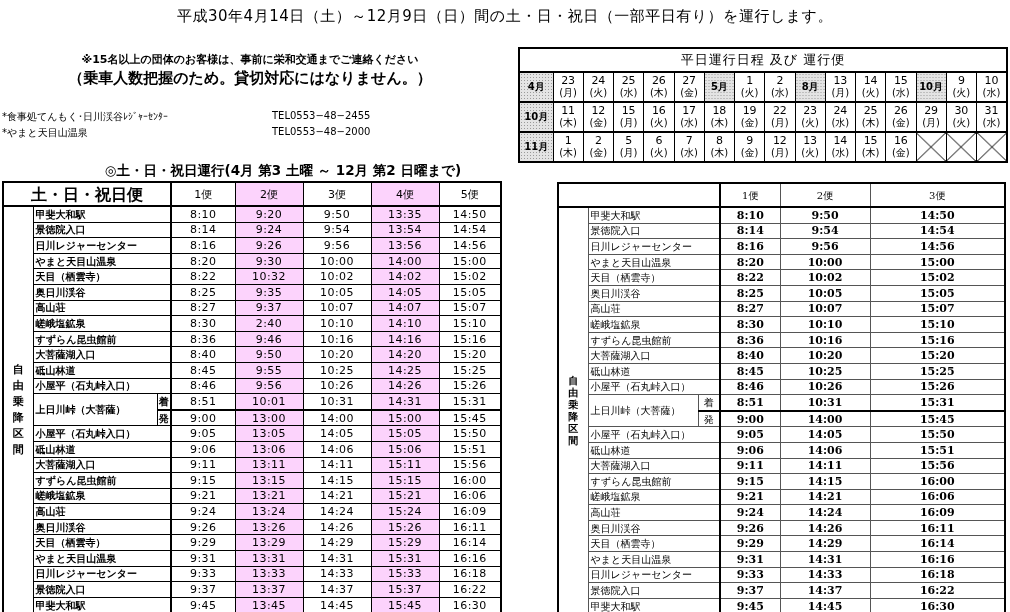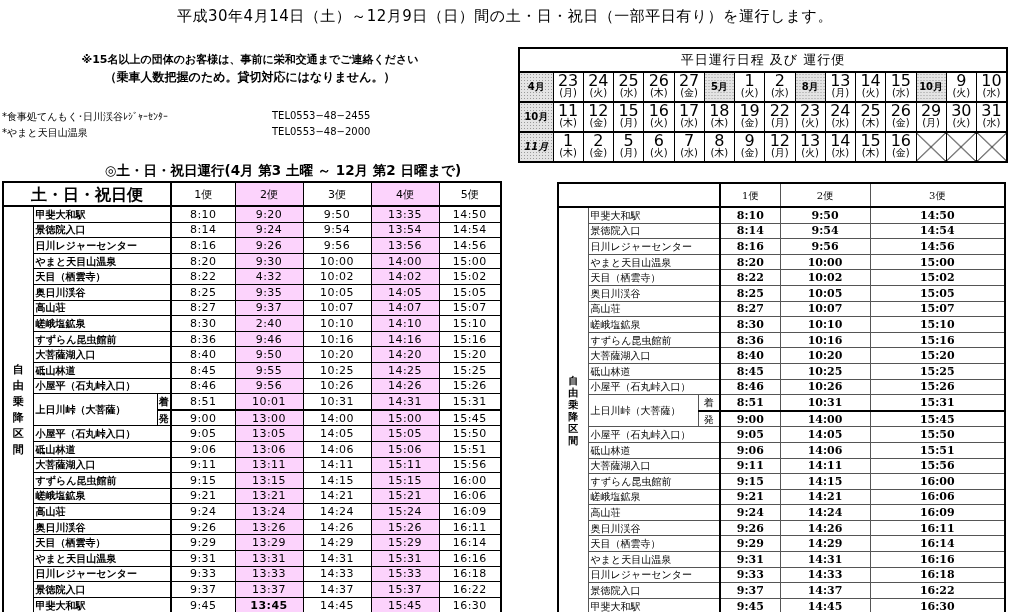--- a/index.html
+++ b/index.html
@@ -1,20 +1,20 @@
 <!DOCTYPE html>
 <html><head>
 <meta charset="utf-8">
 <style>
   html, body { margin:0; padding:0; background:#fff; }
   body { width:1010px; height:612px; position:relative; overflow:hidden; font-family:"DejaVu Sans", sans-serif; color:#000; }
   .abs { position:absolute;text-align:center; }
   #title { left:0; top:7px; width:1010px; text-align:center; font-size:15px; letter-spacing:0.5px; }
   #notice1 { left:0; top:52px; width:500px; text-align:center; font-size:11px; font-weight:bold; }
-  #notice2 { left:0; top:69px; width:500px; font-size:12px; font-weight:bold; }
+  #notice2 { left:0; top:69px; width:500px; font-size:15px; font-weight:bold; }
   .contact { font-size:10px; }
   .contact .nm { position:absolute; left:2px; white-space:nowrap; }
   .contact .tel { position:absolute; left:272px; white-space:nowrap; }
   #subtitle { left:0; top:162px; width:500px; text-align:center; font-size:13.5px; font-weight:bold;padding-left:33px; }
 
   table { border-collapse:collapse; table-layout:fixed; }
   #lt { position:absolute; left:2px; top:181px; width:498px; }
   #lt td { border:1px solid #000; padding:0; height:14.6px; font-size:10.5px; line-height:13px; }
   #lt .hdr td { height:22px; font-size:11px; text-align:center; border-top:2px solid #000; border-bottom:2px solid #000; }
   #lt .hdr td.big { font-size:16px; font-weight:bold; border-left:2px solid #000; border-right:2px solid #000; }
@@ -24,21 +24,21 @@
   #lt td.vlabel { border-left:2px solid #000; border-right:1px solid #000; text-align:center; vertical-align:middle; font-weight:bold; font-size:11px; line-height:16px; }
   #lt td.sep { border-left:2px solid #000; }
   #lt td.lastcol { border-right:2px solid #000; }
   #lt td.ad { text-align:center; font-size:10px; font-weight:bold; width:14px; }
 
   #cal { position:absolute; left:518px; top:47px; width:488px; }
   #cal td { border:1px solid #000; padding:0; text-align:center; font-size:10px; line-height:12px; height:28px; }
   #cal .ttl td { height:22px; font-size:13px; letter-spacing:1px; border:2px solid #000; }
   #cal td.mo { background-color:#e4e4e4; background-image:radial-gradient(#9a9a9a 0.6px, transparent 0.7px); background-size:3px 3px; font-weight:bold; font-size:10px; }
   #cal td.x { background:linear-gradient(to top right, transparent calc(50% - 0.7px), #000 50%, transparent calc(50% + 0.7px)), linear-gradient(to bottom right, transparent calc(50% - 0.7px), #000 50%, transparent calc(50% + 0.7px)); }
-  #cal .d { display:block; font-size:16px; }
+  #cal .d { display:block; font-size:11px; }
   #cal .w { display:block; font-size:10px; }
   #cal tr.r1 td, #cal tr.r2 td, #cal tr.r3 td { border-bottom:2px solid #000; }
 
   #rt { position:absolute; left:557px; top:182px; width:447px; font-family:"DejaVu Serif", serif; }
   #rt td { border:1px solid #555; padding:0; height:14.6px; font-size:10.5px; line-height:13px; }
   #rt .hdr td { height:22px; text-align:center; font-size:10px; border-top:2px solid #000; border-bottom:2px solid #000; }
   #rt td.st { padding-left:2px; font-size:10px; white-space:nowrap; overflow:hidden; font-family:"DejaVu Sans", sans-serif; }
   #rt td.tm { text-align:center; font-size:11px; font-weight:bold; }
   #rt td.vlabel { border-left:2px solid #000; text-align:center; vertical-align:middle; font-weight:bold; font-size:10px; line-height:12px; font-family:"DejaVu Sans", sans-serif; }
   #rt td.lastcol { border-right:2px solid #000; }
@@ -118,21 +118,21 @@
         <td class="st" colspan="2">やまと天目山温泉</td>
         <td class="tm sep">8:20</td>
         <td class="tm pk">9:30</td>
         <td class="tm">10:00</td>
         <td class="tm pk">14:00</td>
         <td class="tm lastcol">15:00</td>
       </tr>
       <tr>
         <td class="st" colspan="2">天目（栖雲寺）</td>
         <td class="tm sep">8:22</td>
-        <td class="tm pk">4:32</td>
+        <td class="tm pk">10:32</td>
         <td class="tm">10:02</td>
         <td class="tm pk">14:02</td>
         <td class="tm lastcol">15:02</td>
       </tr>
       <tr>
         <td class="st" colspan="2">奥日川渓谷</td>
         <td class="tm sep">8:25</td>
         <td class="tm pk">9:35</td>
         <td class="tm">10:05</td>
         <td class="tm pk">14:05</td>
@@ -287,21 +287,21 @@
         <td class="st" colspan="2">景徳院入口</td>
         <td class="tm sep">9:37</td>
         <td class="tm pk">13:37</td>
         <td class="tm">14:37</td>
         <td class="tm pk">15:37</td>
         <td class="tm lastcol">16:22</td>
       </tr>
       <tr>
         <td class="st" colspan="2" style="border-bottom: 2px solid rgb(0, 0, 0);">甲斐大和駅</td>
         <td class="tm sep" style="border-bottom: 2px solid rgb(0, 0, 0);">9:45</td>
-        <td class="tm pk" style="border-bottom: 2px solid rgb(0, 0, 0); font-weight: bold;">13:45</td>
+        <td class="tm pk" style="border-bottom: 2px solid rgb(0, 0, 0);">13:45</td>
         <td class="tm" style="border-bottom: 2px solid rgb(0, 0, 0);">14:45</td>
         <td class="tm pk" style="border-bottom: 2px solid rgb(0, 0, 0);">15:45</td>
         <td class="tm lastcol" style="border-bottom: 2px solid rgb(0, 0, 0);">16:30</td>
       </tr>
     </tbody>
 </table>
 
 <table id="cal">
   <colgroup id="cal-cols">
       <col style="width: 34px;">
@@ -436,21 +436,21 @@
         <td>
           <span class="d">30</span>
           <span class="w">(火)</span>
         </td>
         <td style="border-right: 2px solid rgb(0, 0, 0);">
           <span class="d">31</span>
           <span class="w">(水)</span>
         </td>
       </tr>
       <tr class="r3">
-        <td class="mo" style="border-left: 2px solid rgb(0, 0, 0); font-style: italic;">11月</td>
+        <td class="mo" style="border-left: 2px solid rgb(0, 0, 0);">11月</td>
         <td>
           <span class="d">1</span>
           <span class="w">(木)</span>
         </td>
         <td>
           <span class="d">2</span>
           <span class="w">(金)</span>
         </td>
         <td>
           <span class="d">5</span>

